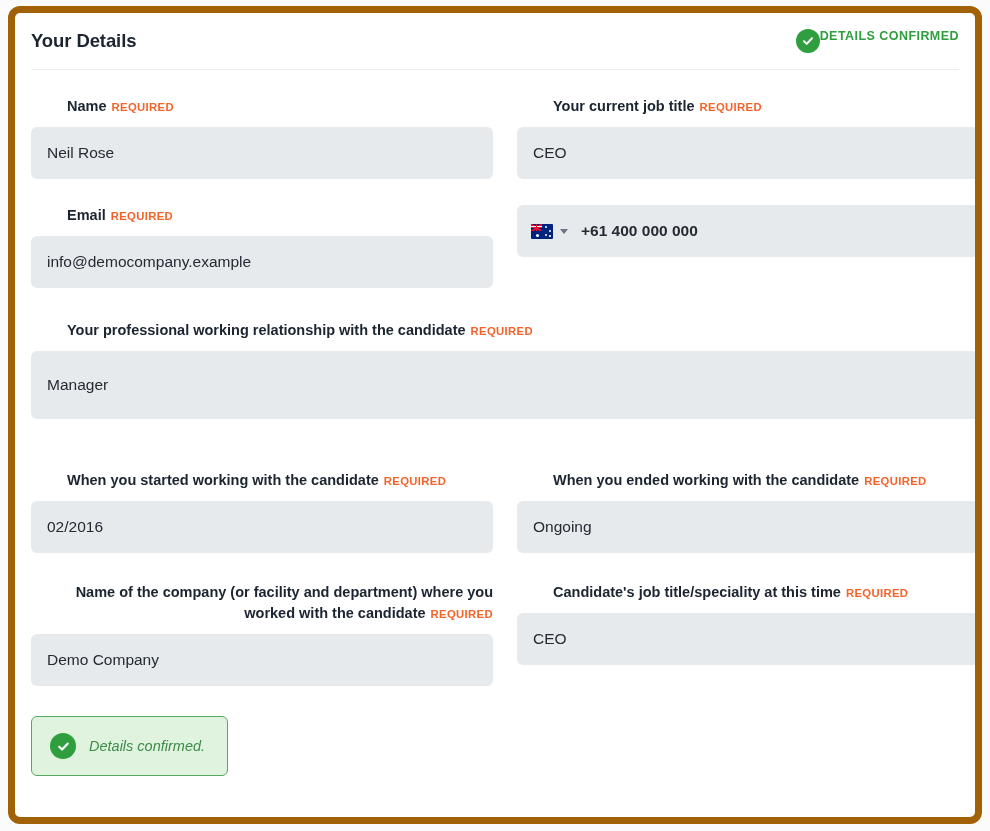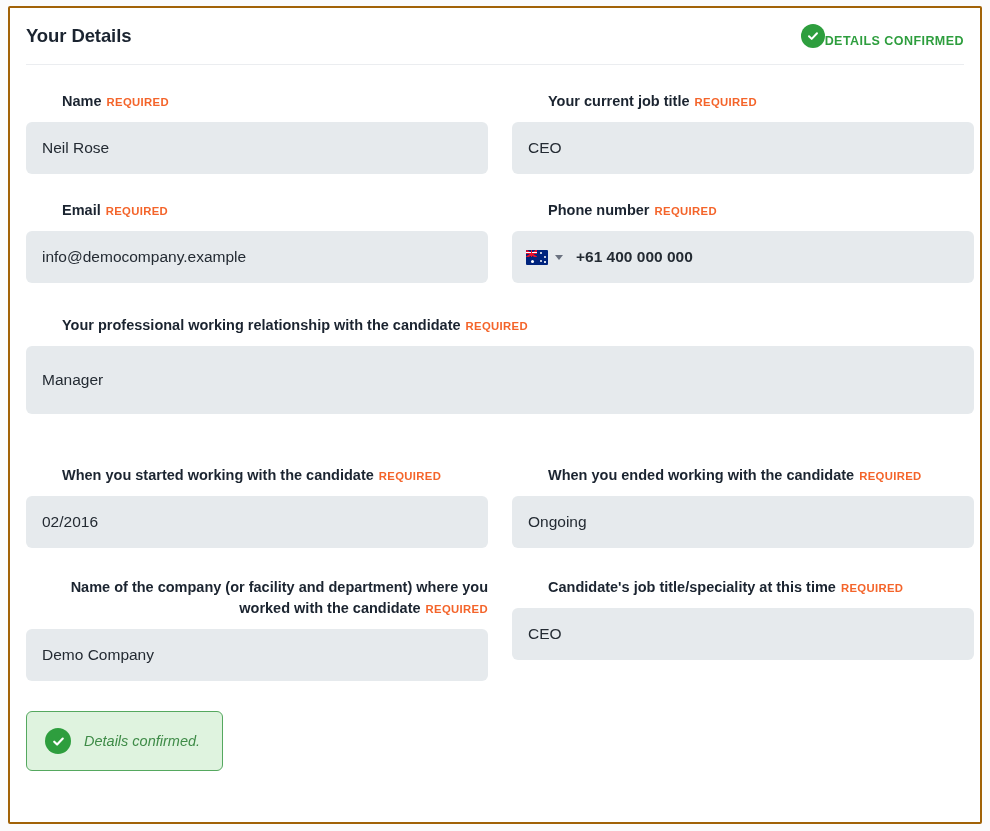--- a/index.html
+++ b/index.html
@@ -14,22 +14,22 @@
     -webkit-font-smoothing: antialiased;
   }
 
   .card {
     position: absolute;
     left: 8px;
     top: 6px;
     width: 974px;
     height: 818px;
     background: #ffffff;
-    border: 2px solid #a16207;
-    border-radius: 2px;
+    border: 7px solid #a16207;
+    border-radius: 12px;
     overflow: hidden;
   }
 
   
   .card-header {
     position: relative;
     height: 56px;
     padding: 0 16px 0 16px;
   }
   .card-title {
@@ -39,21 +39,21 @@
     font-size: 18.5px;
     font-weight: bold;
     color: #1b2430;
     letter-spacing: -0.1px;
   }
   .confirm-pill {
     position: absolute;
     right: 16px;
     top: 16px;
     display: flex;
-    align-items: flex-end;
+    align-items: flex-start;
   }
   .check-circle {
     width: 24px;
     height: 24px;
     border-radius: 50%;
     background: #2e9e3e;
     display: flex;
     align-items: center;
     justify-content: center;
     flex: 0 0 auto;
@@ -244,21 +244,20 @@
     
     <div class="row">
       <div class="col">
         <div class="field">
           <div class="field-label"><span>Email</span><span class="req">REQUIRED</span></div>
           <div class="input-box" placeholder="Email">info@democompany.example</div>
         </div>
       </div>
       <div class="col">
         <div class="field">
-          <div class="field-label"><span>Phone number</span><span class="req">REQUIRED</span></div>
           <div class="input-box phone-box">
             <span class="flag-wrap">
               <span class="flag">
                 <span class="uj"></span>
                 <span class="ujcross-h"></span>
                 <span class="ujcross-v"></span>
                 <span class="ujcross-h2"></span>
                 <span class="ujcross-v2"></span>
                 <span class="star" style="left:4.5px;top:10px;width:3px;height:3px;"></span>
                 <span class="star" style="left:14px;top:2.5px;width:2.2px;height:2.2px;"></span>

